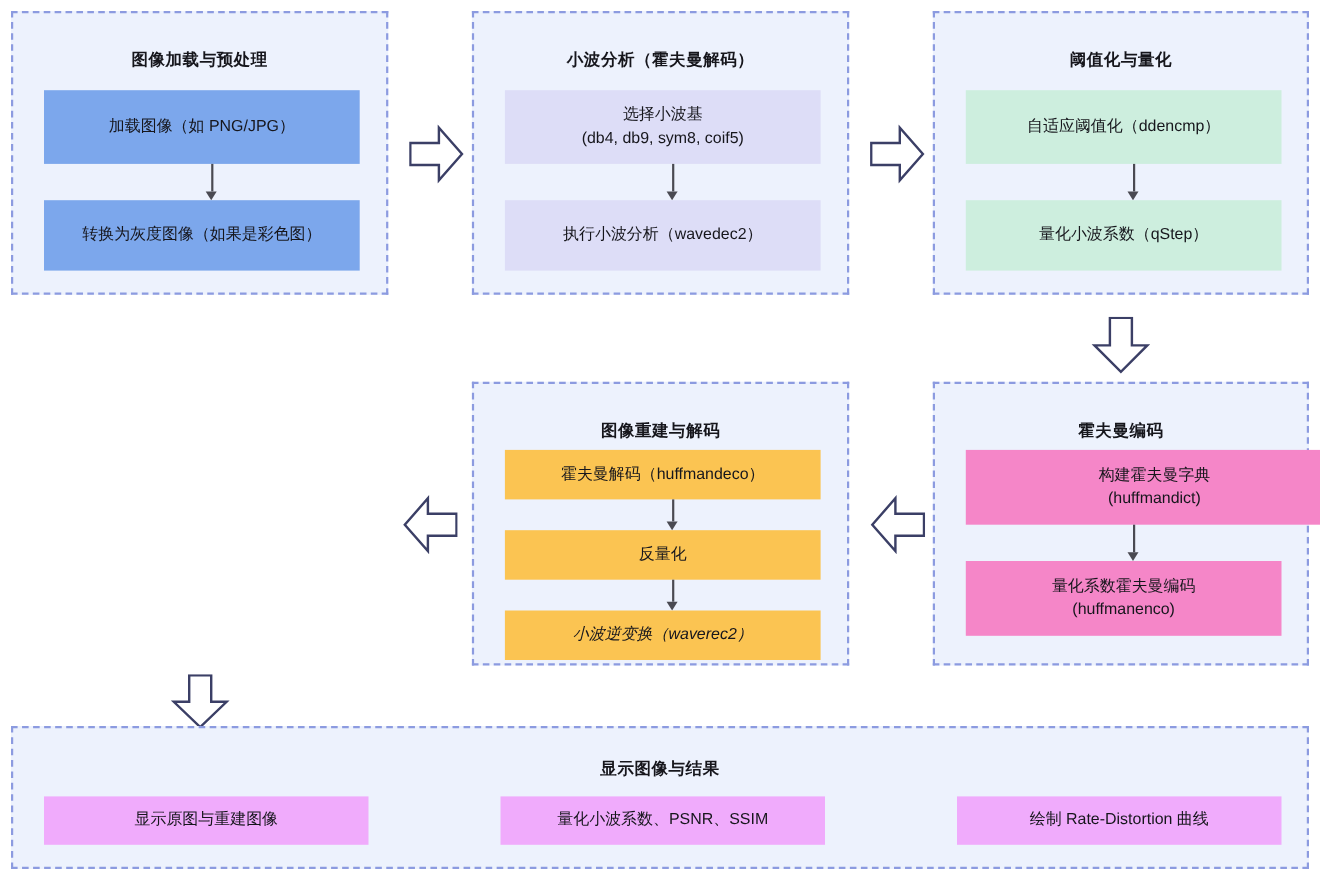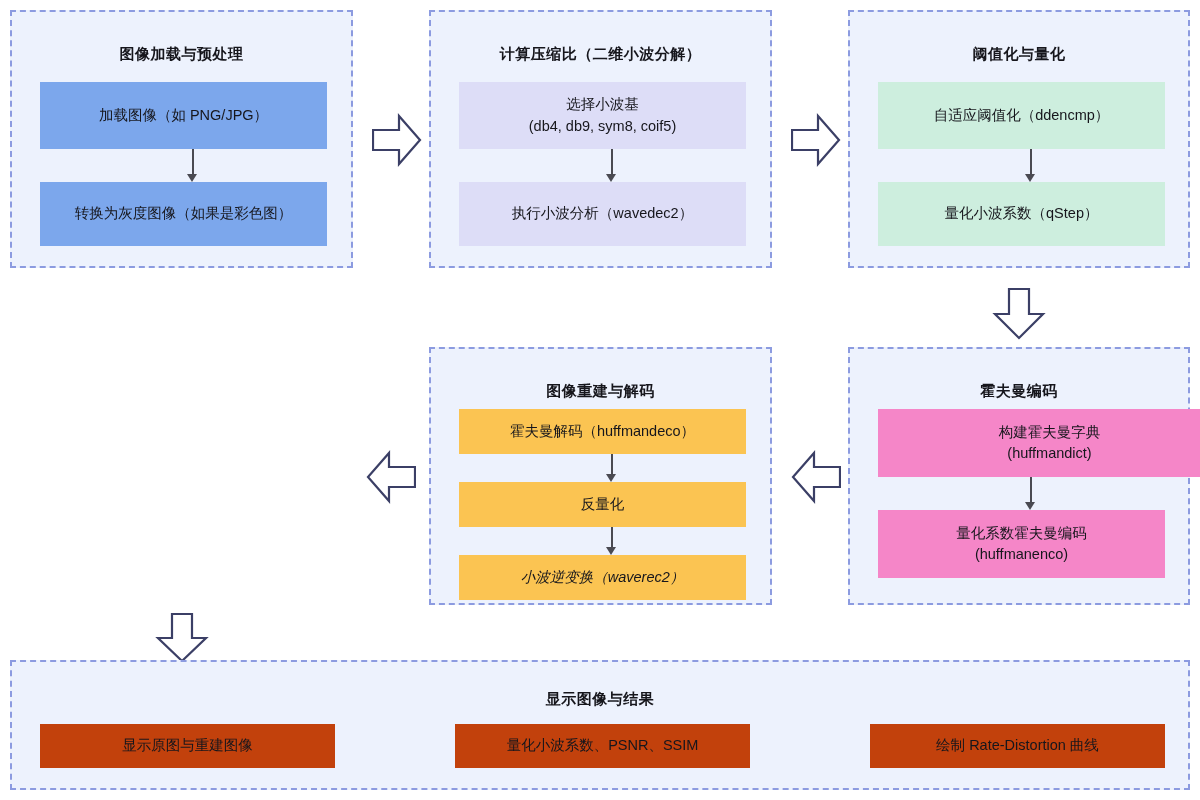--- a/index.html
+++ b/index.html
@@ -55,21 +55,21 @@
     padding: 2px 6px;
   }
   .step .l2 { display: block; }
 
   .c-blue      { background: #7ca7ec; }
   .c-lavender  { background: #ddddf7; }
   .c-green     { background: #cdeede; }
   .c-pink      { background: #f586c8; }
   .c-orange    { background: #fbc452; }
   .c-lightblue { background: #c6d8fb; }
-  .c-yellow    { background: #c2410c; }
+  .c-yellow    { background: #f0abfc; }
 
   
   .conn {
     position: absolute;
     width: 13px;
   }
   .conn .shaft {
     position: absolute;
     left: 6px;
     top: 0;
@@ -111,21 +111,21 @@
     </div>
   </div>
 
   <div class="block-arrow" style="left:372px; top:113px;">
     <svg width="50" height="54" viewBox="0 0 50 54">
       <polygon points="1,17 27,17 27,3 48,27 27,51 27,37 1,37" fill="#ffffff" stroke="#3b3f66" stroke-width="2.2" stroke-linejoin="miter"></polygon>
     </svg>
   </div>
 
   <div class="panel" style="left:429px; top:10px; width:343px; height:258px;">
-    <div class="panel-title" style="top:33px;">计算压缩比（二维小波分解）</div>
+    <div class="panel-title" style="top:33px;">小波分析（霍夫曼解码）</div>
     <div class="step c-lavender" style="left:28px; top:70px; width:287px; height:67px;">
       <span>选择小波基</span>
       <span class="l2">(db4, db9, sym8, coif5)</span>
     </div>
     <div class="conn" style="left:174px; top:137px; height:33px;">
       <div class="shaft" style="height:25px;"></div>
       <div class="head" style="top:25px;"></div>
     </div>
     <div class="step c-lavender" style="left:28px; top:170px; width:287px; height:64px;">
       <span>执行小波分析（wavedec2）</span>

